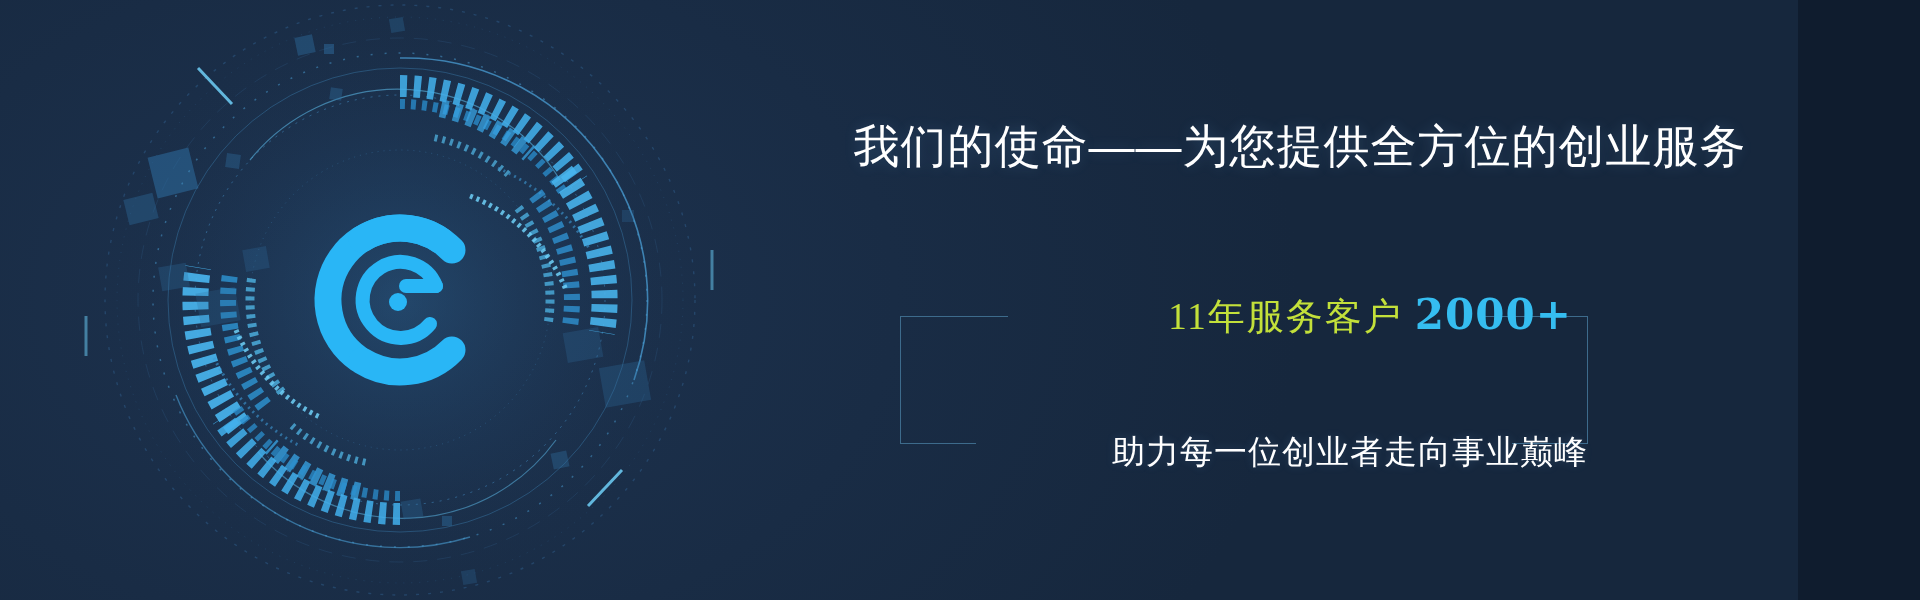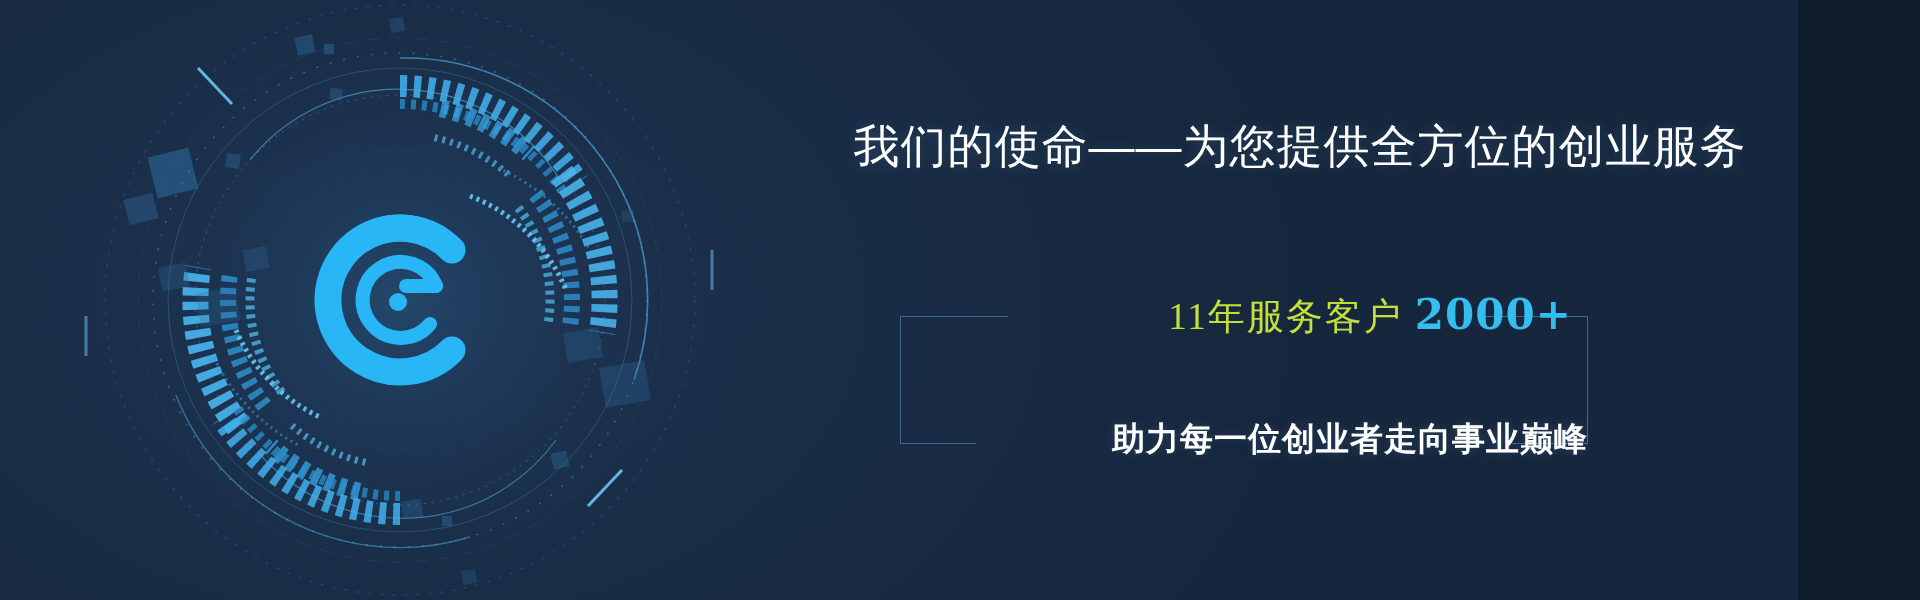--- a/index.html
+++ b/index.html
@@ -99,26 +99,26 @@
     font-size: 42px;
     font-weight: 700;
     letter-spacing: 1px;
     font-family: "DejaVu Serif", "Liberation Serif", serif;
   }
 
   
   #tagline {
     position: absolute;
     left: 50%;
-    top: 439px;
+    top: 452px;
     transform: translate(-50%, -50%);
     white-space: nowrap;
     color: #ffffff;
     font-size: 33px;
-    font-weight: 700;
+    font-weight: 400;
     letter-spacing: 1px;
     text-shadow: 0 0 10px rgba(120,190,255,0.18);
   }
 </style>
 </head>
 <body>
 
 <div id="banner">
 
   <div id="tech-graphic">

